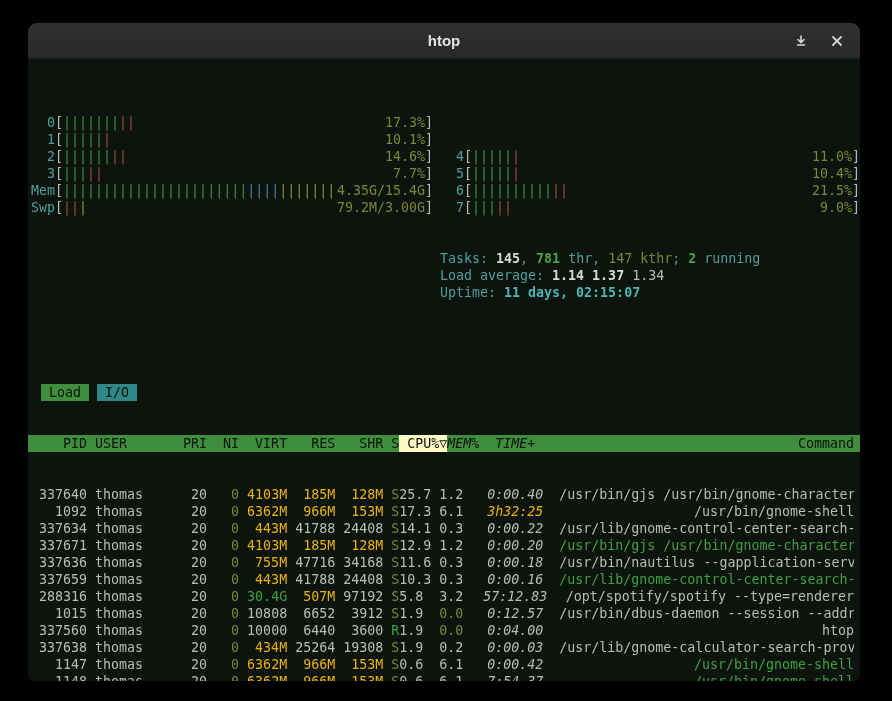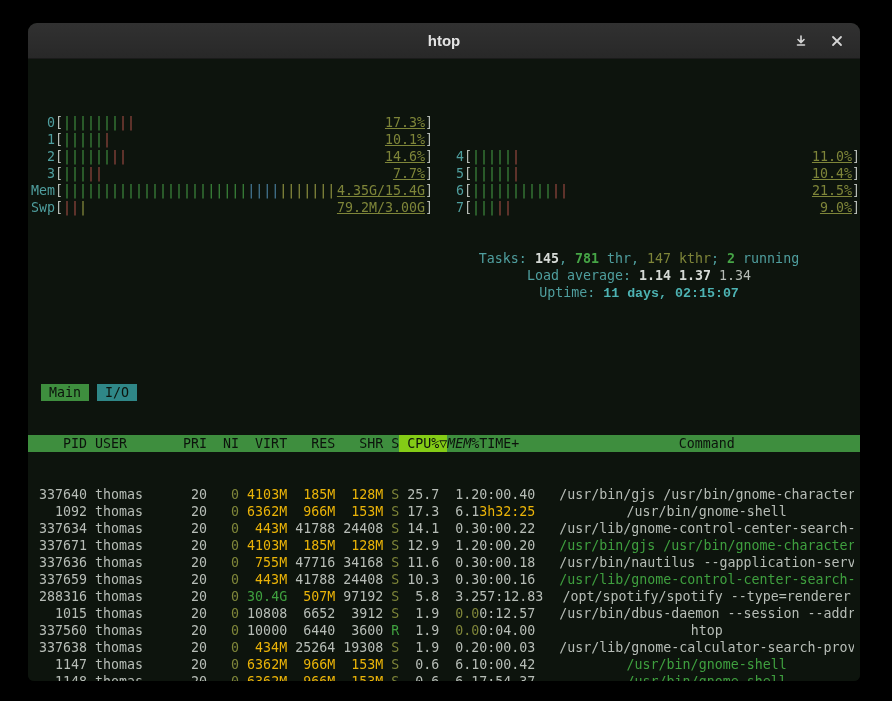--- a/index.html
+++ b/index.html
@@ -4,68 +4,68 @@
 <style>
   html,body{margin:0;padding:0;background:#000;}
   body{width:892px;height:701px;overflow:hidden;position:relative;font-family:"DejaVu Sans Mono",monospace;}
   .screen{position:absolute;inset:0;background:#000;}
   .window{position:absolute;left:28px;top:23px;width:832px;height:658px;border-radius:9px 9px 6px 6px;overflow:hidden;background:#0d140d;box-shadow:0 12px 34px rgba(0,0,0,.65);}
   .titlebar{height:35px;background:linear-gradient(#313131,#282828);border-bottom:1px solid #1b1b1b;display:flex;align-items:center;justify-content:center;position:relative;}
   .title{font:bold 15px "Liberation Sans",sans-serif;color:#e3e3e3;}
   .tb-icons{position:absolute;right:14px;top:0;height:100%;display:flex;align-items:center;gap:18px;}
   .tb-btn{display:flex;align-items:center;justify-content:center;width:18px;height:18px;cursor:default;}
   .terminal{position:relative;height:623px;background:#0d140d;font-size:13.3px;line-height:17px;color:#b7bdb7;white-space:pre;}
-  .line{padding-left:3px;padding-right:22px;height:17px;text-align:center;}
+  .line{padding-left:3px;padding-right:22px;height:17px;}
 
   
   .c-def{color:#b7bdb7;}
   .c-cyan{color:#4f9e9e;}
   .c-white{color:#d6dad6;font-weight:bold;}
   .c-greenb{color:#46a546;font-weight:bold;}
   .c-green{color:#3fa03f;}
   .c-olive{color:#7e8539;}
   .c-teal{color:#eab308;}
-  .c-uptime{color:#4db3b3;font-weight:bold;font-family:Liberation Mono, monospace;}
+  .c-uptime{color:#4db3b3;font-weight:bold;}
 
   
   .top{display:flex;padding-top:21px;}
   .col-l{width:405px;flex:none;}
   .col-r{flex:1;margin-left:4px;}
   .meter{display:flex;height:17px;padding-left:3px;}
   .m-label{width:3ch;text-align:right;color:#4f9e9e;flex:none;}
   .m-brk{color:#b7bdb7;flex:none;}
   .m-bar{flex:1;position:relative;overflow:hidden;}
   .m-pipes{position:absolute;left:0;top:0;}
-  .m-val{position:absolute;right:0;top:0;color:#7e8539;background:#0d140d;padding-left:2px;text-decoration:underline;}
+  .m-val{position:absolute;right:0;top:0;color:#7e8539;background:#0d140d;padding-left:2px;}
   .p-green{color:#3e8e3e;}
   .p-red{color:#9a4a42;}
   .p-blue{color:#4a7f9e;}
   .p-yellow{color:#8f9340;}
 
   
   .tabs{margin-top:15px;height:17px;padding-left:13px;display:flex;}
   .tab{padding:0 1ch;color:#0c130c;margin-right:8px;}
   .tab-active{background:#3e8e3e;}
   .tab-inactive{background:#2f8787;}
 
   
   .prow,.phdr{display:flex;height:17px;padding-left:3px;padding-right:6px;}
   .phdr{background:#3e8e3e;color:#0c130c;}
-  .hdr-sort{background:#84cc16;}
+  .hdr-sort{background:#fef9c3;}
   .col-pid{width:7ch;text-align:right;flex:none;}
   .col-user{width:10ch;margin-left:1ch;text-align:left;flex:none;overflow:hidden;}
   .col-pri{width:4ch;text-align:right;flex:none;}
   .col-ni{width:4ch;text-align:right;flex:none;}
   .col-virt,.col-res,.col-shr{width:6ch;text-align:right;flex:none;}
   .col-s{width:2ch;text-align:right;flex:none;}
-  .col-cpu,.col-mem{width:5ch;text-align:right;flex:none;}
+  .col-cpu,.col-mem{width:5ch;flex:none;}
   .col-cpuh{width:6ch;text-align:right;flex:none;}
   .col-memh{width:4ch;text-align:right;flex:none;font-style:italic;}
-  .col-time{width:9ch;text-align:left;flex:none;}
-  .col-cmd{flex:1;margin-left:1ch;text-align:center;overflow:hidden;}
+  .col-time{width:9ch;text-align:center;flex:none;font-style:italic;}
+  .col-cmd{flex:1;margin-left:1ch;text-align:right;overflow:hidden;}
 </style>
 </head>
 <body>
 
 <div class="screen">
   <div class="window">
     <div class="titlebar">
       <div class="title">htop</div>
       <div class="tb-icons">
         <span class="tb-btn">
@@ -81,19 +81,19 @@
       </div>
     </div>
     <div class="terminal">
       <div class="top">
         <div class="col-l" id="meters-left"><div class="meter"><span class="m-label">0</span><span class="m-brk">[</span><span class="m-bar"><span class="m-pipes"><span class="p-green">|||||||</span><span class="p-red">||</span></span><span class="m-val">17.3%</span></span><span class="m-brk">]</span></div><div class="meter"><span class="m-label">1</span><span class="m-brk">[</span><span class="m-bar"><span class="m-pipes"><span class="p-green">|||||</span><span class="p-red">|</span></span><span class="m-val">10.1%</span></span><span class="m-brk">]</span></div><div class="meter"><span class="m-label">2</span><span class="m-brk">[</span><span class="m-bar"><span class="m-pipes"><span class="p-green">||||||</span><span class="p-red">||</span></span><span class="m-val">14.6%</span></span><span class="m-brk">]</span></div><div class="meter"><span class="m-label">3</span><span class="m-brk">[</span><span class="m-bar"><span class="m-pipes"><span class="p-green">|||</span><span class="p-red">||</span></span><span class="m-val">7.7%</span></span><span class="m-brk">]</span></div><div class="meter"><span class="m-label">Mem</span><span class="m-brk">[</span><span class="m-bar"><span class="m-pipes"><span class="p-green">|||||||||||||||||||||||</span><span class="p-blue">||||</span><span class="p-yellow">||||||||||||</span></span><span class="m-val">4.35G/15.4G</span></span><span class="m-brk">]</span></div><div class="meter"><span class="m-label">Swp</span><span class="m-brk">[</span><span class="m-bar"><span class="m-pipes"><span class="p-red">||</span><span class="p-yellow">|</span></span><span class="m-val">79.2M/3.00G</span></span><span class="m-brk">]</span></div></div>
         <div class="col-r">
           <div id="meters-right"><div class="meter"><span class="m-label">4</span><span class="m-brk">[</span><span class="m-bar"><span class="m-pipes"><span class="p-green">|||||</span><span class="p-red">|</span></span><span class="m-val">11.0%</span></span><span class="m-brk">]</span></div><div class="meter"><span class="m-label">5</span><span class="m-brk">[</span><span class="m-bar"><span class="m-pipes"><span class="p-green">|||||</span><span class="p-red">|</span></span><span class="m-val">10.4%</span></span><span class="m-brk">]</span></div><div class="meter"><span class="m-label">6</span><span class="m-brk">[</span><span class="m-bar"><span class="m-pipes"><span class="p-green">||||||||||</span><span class="p-red">||</span></span><span class="m-val">21.5%</span></span><span class="m-brk">]</span></div><div class="meter"><span class="m-label">7</span><span class="m-brk">[</span><span class="m-bar"><span class="m-pipes"><span class="p-green">|||</span><span class="p-red">||</span></span><span class="m-val">9.0%</span></span><span class="m-brk">]</span></div></div>
           <div id="summary"><div class="line"><span class="c-cyan">Tasks: </span><span class="c-white">145</span><span class="c-cyan">, </span><span class="c-greenb">781</span><span class="c-cyan"> thr</span><span class="c-cyan">, </span><span class="c-olive">147 kthr</span><span class="c-cyan">; </span><span class="c-greenb">2</span><span class="c-cyan"> running</span></div><div class="line"><span class="c-cyan">Load average: </span><span class="c-white">1.14 </span><span class="c-white">1.37 </span><span class="c-def">1.34</span></div><div class="line"><span class="c-cyan">Uptime: </span><span class="c-uptime">11 days, 02:15:07</span></div></div>
         </div>
       </div>
-      <div class="tabs" id="tabs"><span class="tab tab-active">Main</span><span class="tab tab-inactive">I/O</span></div>
+      <div class="tabs" id="tabs"><span class="tab tab-active">Load</span><span class="tab tab-inactive">I/O</span></div>
       <div class="phdr" id="phdr"><span class="col-pid">PID</span><span class="col-user">USER</span><span class="col-pri">PRI</span><span class="col-ni">NI</span><span class="col-virt">VIRT</span><span class="col-res">RES</span><span class="col-shr">SHR</span><span class="col-s">S</span><span class="col-cpuh hdr-sort">CPU%▽</span><span class="col-memh">MEM%</span><span class="col-time">TIME+</span><span class="col-cmd">Command</span></div>
       <div id="rows"><div class="prow"><span class="col-pid c-def">337640</span><span class="col-user c-def">thomas</span><span class="col-pri c-def">20</span><span class="col-ni c-olive">0</span><span class="col-virt c-teal">4103M</span><span class="col-res c-teal">185M</span><span class="col-shr c-teal">128M</span><span class="col-s c-olive">S</span><span class="col-cpu c-def">25.7</span><span class="col-mem c-def">1.2</span><span class="col-time c-def">0:00.40</span><span class="col-cmd c-def">/usr/bin/gjs /usr/bin/gnome-character</span></div><div class="prow"><span class="col-pid c-def">1092</span><span class="col-user c-def">thomas</span><span class="col-pri c-def">20</span><span class="col-ni c-olive">0</span><span class="col-virt c-teal">6362M</span><span class="col-res c-teal">966M</span><span class="col-shr c-teal">153M</span><span class="col-s c-olive">S</span><span class="col-cpu c-def">17.3</span><span class="col-mem c-def">6.1</span><span class="col-time c-teal">3h32:25</span><span class="col-cmd c-def">/usr/bin/gnome-shell</span></div><div class="prow"><span class="col-pid c-def">337634</span><span class="col-user c-def">thomas</span><span class="col-pri c-def">20</span><span class="col-ni c-olive">0</span><span class="col-virt c-teal">443M</span><span class="col-res c-def">41788</span><span class="col-shr c-def">24408</span><span class="col-s c-olive">S</span><span class="col-cpu c-def">14.1</span><span class="col-mem c-def">0.3</span><span class="col-time c-def">0:00.22</span><span class="col-cmd c-def">/usr/lib/gnome-control-center-search-</span></div><div class="prow"><span class="col-pid c-def">337671</span><span class="col-user c-def">thomas</span><span class="col-pri c-def">20</span><span class="col-ni c-olive">0</span><span class="col-virt c-teal">4103M</span><span class="col-res c-teal">185M</span><span class="col-shr c-teal">128M</span><span class="col-s c-olive">S</span><span class="col-cpu c-def">12.9</span><span class="col-mem c-def">1.2</span><span class="col-time c-def">0:00.20</span><span class="col-cmd c-green">/usr/bin/gjs /usr/bin/gnome-character</span></div><div class="prow"><span class="col-pid c-def">337636</span><span class="col-user c-def">thomas</span><span class="col-pri c-def">20</span><span class="col-ni c-olive">0</span><span class="col-virt c-teal">755M</span><span class="col-res c-def">47716</span><span class="col-shr c-def">34168</span><span class="col-s c-olive">S</span><span class="col-cpu c-def">11.6</span><span class="col-mem c-def">0.3</span><span class="col-time c-def">0:00.18</span><span class="col-cmd c-def">/usr/bin/nautilus --gapplication-serv</span></div><div class="prow"><span class="col-pid c-def">337659</span><span class="col-user c-def">thomas</span><span class="col-pri c-def">20</span><span class="col-ni c-olive">0</span><span class="col-virt c-teal">443M</span><span class="col-res c-def">41788</span><span class="col-shr c-def">24408</span><span class="col-s c-olive">S</span><span class="col-cpu c-def">10.3</span><span class="col-mem c-def">0.3</span><span class="col-time c-def">0:00.16</span><span class="col-cmd c-green">/usr/lib/gnome-control-center-search-</span></div><div class="prow"><span class="col-pid c-def">288316</span><span class="col-user c-def">thomas</span><span class="col-pri c-def">20</span><span class="col-ni c-olive">0</span><span class="col-virt c-green">30.4G</span><span class="col-res c-teal">507M</span><span class="col-shr c-def">97192</span><span class="col-s c-olive">S</span><span class="col-cpu c-def">5.8</span><span class="col-mem c-def">3.2</span><span class="col-time c-def">57:12.83</span><span class="col-cmd c-def">/opt/spotify/spotify --type=renderer</span></div><div class="prow"><span class="col-pid c-def">1015</span><span class="col-user c-def">thomas</span><span class="col-pri c-def">20</span><span class="col-ni c-olive">0</span><span class="col-virt c-def">10808</span><span class="col-res c-def">6652</span><span class="col-shr c-def">3912</span><span class="col-s c-olive">S</span><span class="col-cpu c-def">1.9</span><span class="col-mem c-olive">0.0</span><span class="col-time c-def">0:12.57</span><span class="col-cmd c-def">/usr/bin/dbus-daemon --session --addr</span></div><div class="prow"><span class="col-pid c-def">337560</span><span class="col-user c-def">thomas</span><span class="col-pri c-def">20</span><span class="col-ni c-olive">0</span><span class="col-virt c-def">10000</span><span class="col-res c-def">6440</span><span class="col-shr c-def">3600</span><span class="col-s c-green">R</span><span class="col-cpu c-def">1.9</span><span class="col-mem c-olive">0.0</span><span class="col-time c-def">0:04.00</span><span class="col-cmd c-def">htop</span></div><div class="prow"><span class="col-pid c-def">337638</span><span class="col-user c-def">thomas</span><span class="col-pri c-def">20</span><span class="col-ni c-olive">0</span><span class="col-virt c-teal">434M</span><span class="col-res c-def">25264</span><span class="col-shr c-def">19308</span><span class="col-s c-olive">S</span><span class="col-cpu c-def">1.9</span><span class="col-mem c-def">0.2</span><span class="col-time c-def">0:00.03</span><span class="col-cmd c-def">/usr/lib/gnome-calculator-search-prov</span></div><div class="prow"><span class="col-pid c-def">1147</span><span class="col-user c-def">thomas</span><span class="col-pri c-def">20</span><span class="col-ni c-olive">0</span><span class="col-virt c-teal">6362M</span><span class="col-res c-teal">966M</span><span class="col-shr c-teal">153M</span><span class="col-s c-olive">S</span><span class="col-cpu c-def">0.6</span><span class="col-mem c-def">6.1</span><span class="col-time c-def">0:00.42</span><span class="col-cmd c-green">/usr/bin/gnome-shell</span></div><div class="prow"><span class="col-pid c-def">1148</span><span class="col-user c-def">thomas</span><span class="col-pri c-def">20</span><span class="col-ni c-olive">0</span><span class="col-virt c-teal">6362M</span><span class="col-res c-teal">966M</span><span class="col-shr c-teal">153M</span><span class="col-s c-olive">S</span><span class="col-cpu c-def">0.6</span><span class="col-mem c-def">6.1</span><span class="col-time c-def">7:54.37</span><span class="col-cmd c-green">/usr/bin/gnome-shell</span></div></div>
       
     </div>
   </div>
 </div>
 
 </body></html>

